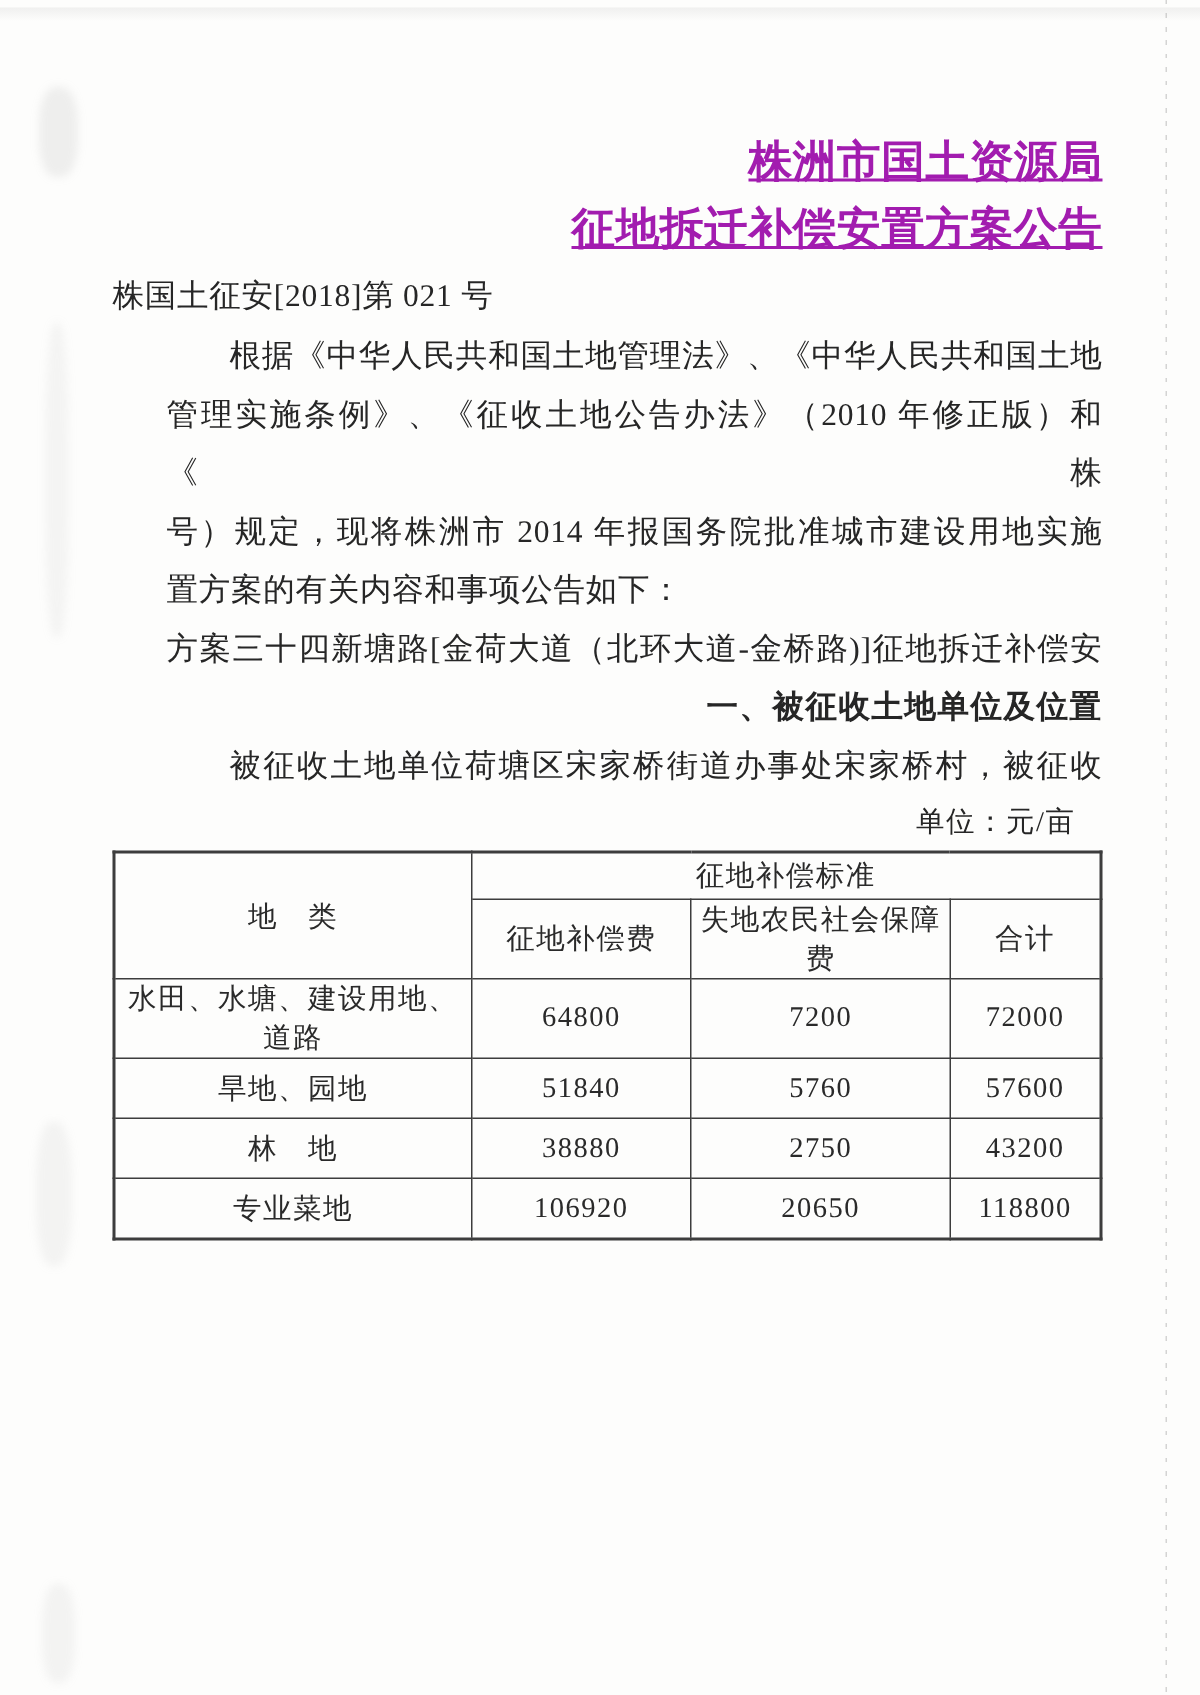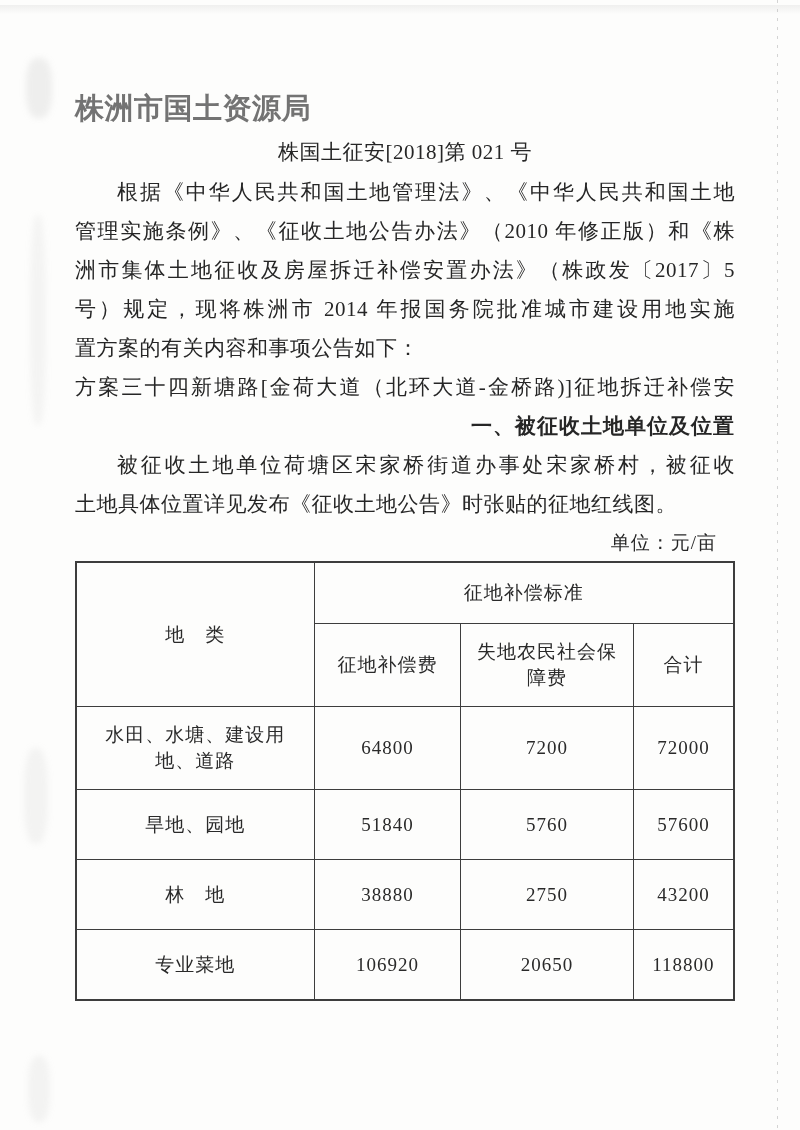--- a/index.html
+++ b/index.html
@@ -25,39 +25,39 @@
       rgba(150,150,150,0.40) 0 3px, rgba(150,150,150,0) 3px 9px);
   }
   .top-band {
     left: 0; top: 5px; width: 800px; height: 9px;
     background: linear-gradient(to bottom, rgba(185,185,185,0.20), rgba(185,185,185,0));
   }
 
   .content { position: absolute; left: 75px; top: 0; width: 660px; }
 
   .title {
-    text-align: left;
+    text-align: right;
     font-size: 29px;
     font-weight: 600;
     line-height: 45px;
     letter-spacing: 0.5px;
-    color: #737373;
+    color: #a21caf;
+    text-decoration: underline;
   }
   .title-first { margin-top: 86px; }
 
   .doc-no {
-    text-align: center;
     font-size: 21px;
     line-height: 30px;
     margin-top: 6px;
     letter-spacing: 0.5px;
   }
 
   .body-text { margin-top: 6px; font-size: 21px; line-height: 39px; letter-spacing: 0.5px; }
-  .ln { min-height: 39px; }
+  .ln { min-height: 39px; margin-left: 36px; }
   .just { text-align: justify; text-align-last: justify; }
   .indent { text-indent: 42px; }
   .heading { font-weight: bold; text-indent: 42px; letter-spacing: 1px; text-align: right; }
 
   .unit-label {
     text-align: right;
     font-size: 19px;
     line-height: 30px;
     margin-top: 4px;
     padding-right: 18px;
@@ -69,21 +69,21 @@
     border-collapse: collapse;
     table-layout: fixed;
     margin-top: 3px;
     border: 2px solid #3d3d3d;
   }
   table.comp td {
     border: 1px solid #3d3d3d;
     font-size: 19px;
     text-align: center;
     vertical-align: middle;
-    padding: 15px;
+    padding: 0;
     letter-spacing: 1px;
     color: #2a2a2a;
   }
   .col-land  { width: 36.2%; }
   .col-fee   { width: 22.3%; }
   .col-soc   { width: 26.2%; }
   .col-tot   { width: 15.3%; }
   tr.hr1 td { height: 30px; }
   tr.hr2 td { height: 33px; }
   tr.dr  td { height: 39px; }
@@ -98,37 +98,36 @@
   <div class="artifact top-band"></div>
   <div class="artifact smudge smudge-1"></div>
   <div class="artifact smudge smudge-2"></div>
   <div class="artifact smudge smudge-3"></div>
   <div class="artifact smudge smudge-4"></div>
   <div class="artifact edge-line"></div>
 
   <div class="content">
 
     <div class="title title-first">株洲市国土资源局</div>
+    <div class="title">征地拆迁补偿安置方案公告</div>
     <div class="doc-no">株国土征安[2018]第 021 号</div>
 
     <div class="body-text">
       <div>
         <div class="ln just indent">根据《中华人民共和国土地管理法》、《中华人民共和国土地</div>
         <div class="ln just">管理实施条例》、《征收土地公告办法》（2010 年修正版）和《株</div>
-        <div class="ln just">洲市集体土地征收及房屋拆迁补偿安置办法》（株政发〔2017〕5</div>
         <div class="ln just">号）规定，现将株洲市 2014 年报国务院批准城市建设用地实施</div>
         <div class="ln">置方案的有关内容和事项公告如下：</div>
         <div class="ln just">方案三十四新塘路[金荷大道（北环大道-金桥路)]征地拆迁补偿安</div>
       </div>
 
       <div class="ln heading">一、被征收土地单位及位置</div>
 
       <div>
         <div class="ln just indent">被征收土地单位荷塘区宋家桥街道办事处宋家桥村，被征收</div>
-        <div class="ln">土地具体位置详见发布《征收土地公告》时张贴的征地红线图。</div>
       </div>
 
     </div>
 
     <div class="unit-label">单位：元/亩</div>
 
     <table class="comp">
       <colgroup>
         <col class="col-land">
         <col class="col-fee">

